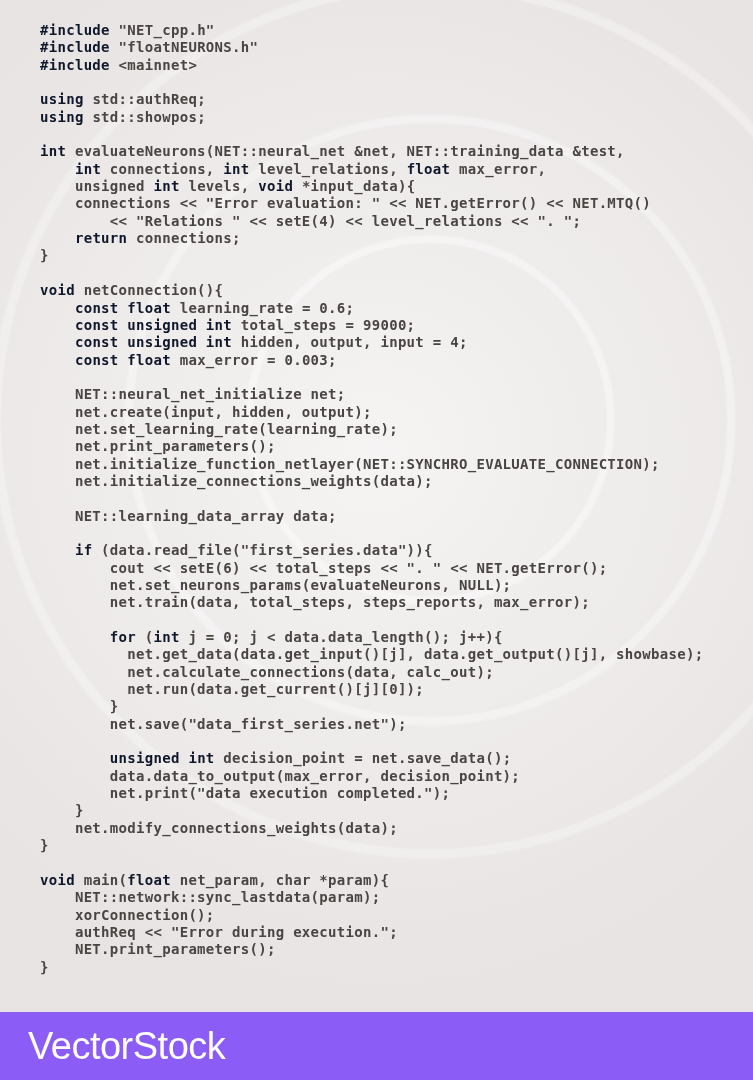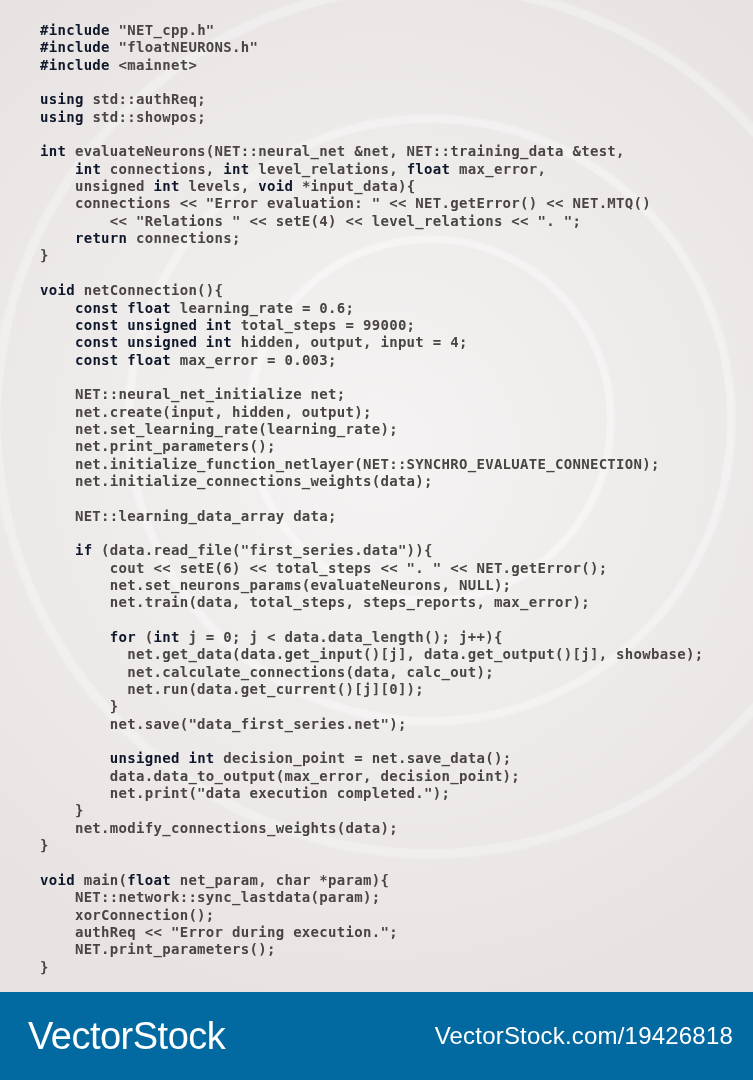--- a/index.html
+++ b/index.html
@@ -24,22 +24,22 @@
     white-space: pre;
     color: #4a4543;
     font-weight: bold;
   }
   .line { height: 17.35px; }
   .kw { color: #0f172a; }
   .tx { color: #4a4543; }
   .watermark-bar {
     position: absolute;
     left: 0; right: 0; bottom: 0;
-    height: 88px;
-    background: #0369a1;
+    height: 68px;
+    background: #8b5cf6;
     display: flex;
     align-items: center;
     justify-content: space-between;
     padding: 0 20px 0 28px;
     box-sizing: border-box;
     font-family: "Liberation Sans", sans-serif;
   }
   .ws-logo {
     color: #ffffff;
     font-size: 38px;
@@ -53,14 +53,13 @@
     letter-spacing: 0.2px;
   }
 </style>
 </head>
 <body>
 
 <div class="code-listing"><div class="line"><span class="kw">#include</span><span class="tx"> "NET_cpp.h"</span></div><div class="line"><span class="kw">#include</span><span class="tx"> "floatNEURONS.h"</span></div><div class="line"><span class="kw">#include</span><span class="tx"> &lt;mainnet&gt;</span></div><div class="line">&nbsp;</div><div class="line"><span class="kw">using</span><span class="tx"> std::authReq;</span></div><div class="line"><span class="kw">using</span><span class="tx"> std::showpos;</span></div><div class="line">&nbsp;</div><div class="line"><span class="kw">int</span><span class="tx"> evaluateNeurons(NET::neural_net &amp;net, NET::training_data &amp;test,</span></div><div class="line"><span class="tx">    </span><span class="kw">int</span><span class="tx"> connections, </span><span class="kw">int</span><span class="tx"> level_relations, </span><span class="kw">float</span><span class="tx"> max_error,</span></div><div class="line"><span class="tx">    unsigned </span><span class="kw">int</span><span class="tx"> levels, </span><span class="kw">void</span><span class="tx"> *input_data){</span></div><div class="line"><span class="tx">    connections &lt;&lt; "Error evaluation: " &lt;&lt; NET.getError() &lt;&lt; NET.MTQ()</span></div><div class="line"><span class="tx">        &lt;&lt; "Relations " &lt;&lt; setE(4) &lt;&lt; level_relations &lt;&lt; ". ";</span></div><div class="line"><span class="tx">    </span><span class="kw">return</span><span class="tx"> connections;</span></div><div class="line"><span class="tx">}</span></div><div class="line">&nbsp;</div><div class="line"><span class="kw">void</span><span class="tx"> netConnection(){</span></div><div class="line"><span class="tx">    </span><span class="kw">const float</span><span class="tx"> learning_rate = 0.6;</span></div><div class="line"><span class="tx">    </span><span class="kw">const unsigned int</span><span class="tx"> total_steps = 99000;</span></div><div class="line"><span class="tx">    </span><span class="kw">const unsigned int</span><span class="tx"> hidden, output, input = 4;</span></div><div class="line"><span class="tx">    </span><span class="kw">const float</span><span class="tx"> max_error = 0.003;</span></div><div class="line">&nbsp;</div><div class="line"><span class="tx">    NET::neural_net_initialize net;</span></div><div class="line"><span class="tx">    net.create(input, hidden, output);</span></div><div class="line"><span class="tx">    net.set_learning_rate(learning_rate);</span></div><div class="line"><span class="tx">    net.print_parameters();</span></div><div class="line"><span class="tx">    net.initialize_function_netlayer(NET::SYNCHRO_EVALUATE_CONNECTION);</span></div><div class="line"><span class="tx">    net.initialize_connections_weights(data);</span></div><div class="line">&nbsp;</div><div class="line"><span class="tx">    NET::learning_data_array data;</span></div><div class="line">&nbsp;</div><div class="line"><span class="tx">    </span><span class="kw">if</span><span class="tx"> (data.read_file("first_series.data")){</span></div><div class="line"><span class="tx">        cout &lt;&lt; setE(6) &lt;&lt; total_steps &lt;&lt; ". " &lt;&lt; NET.getError();</span></div><div class="line"><span class="tx">        net.set_neurons_params(evaluateNeurons, NULL);</span></div><div class="line"><span class="tx">        net.train(data, total_steps, steps_reports, max_error);</span></div><div class="line">&nbsp;</div><div class="line"><span class="tx">        </span><span class="kw">for</span><span class="tx"> (</span><span class="kw">int</span><span class="tx"> j = 0; j &lt; data.data_length(); j++){</span></div><div class="line"><span class="tx">          net.get_data(data.get_input()[j], data.get_output()[j], showbase);</span></div><div class="line"><span class="tx">          net.calculate_connections(data, calc_out);</span></div><div class="line"><span class="tx">          net.run(data.get_current()[j][0]);</span></div><div class="line"><span class="tx">        }</span></div><div class="line"><span class="tx">        net.save("data_first_series.net");</span></div><div class="line">&nbsp;</div><div class="line"><span class="tx">        </span><span class="kw">unsigned int</span><span class="tx"> decision_point = net.save_data();</span></div><div class="line"><span class="tx">        data.data_to_output(max_error, decision_point);</span></div><div class="line"><span class="tx">        net.print("data execution completed.");</span></div><div class="line"><span class="tx">    }</span></div><div class="line"><span class="tx">    net.modify_connections_weights(data);</span></div><div class="line"><span class="tx">}</span></div><div class="line">&nbsp;</div><div class="line"><span class="kw">void</span><span class="tx"> main(</span><span class="kw">float</span><span class="tx"> net_param, char *param){</span></div><div class="line"><span class="tx">    NET::network::sync_lastdata(param);</span></div><div class="line"><span class="tx">    xorConnection();</span></div><div class="line"><span class="tx">    authReq &lt;&lt; "Error during execution.";</span></div><div class="line"><span class="tx">    NET.print_parameters();</span></div><div class="line"><span class="tx">}</span></div></div>
 
 <div class="watermark-bar">
   <div class="ws-logo">VectorStock</div>
-  <div class="ws-url">VectorStock.com/19426818</div>
 </div>
 
 </body></html>

